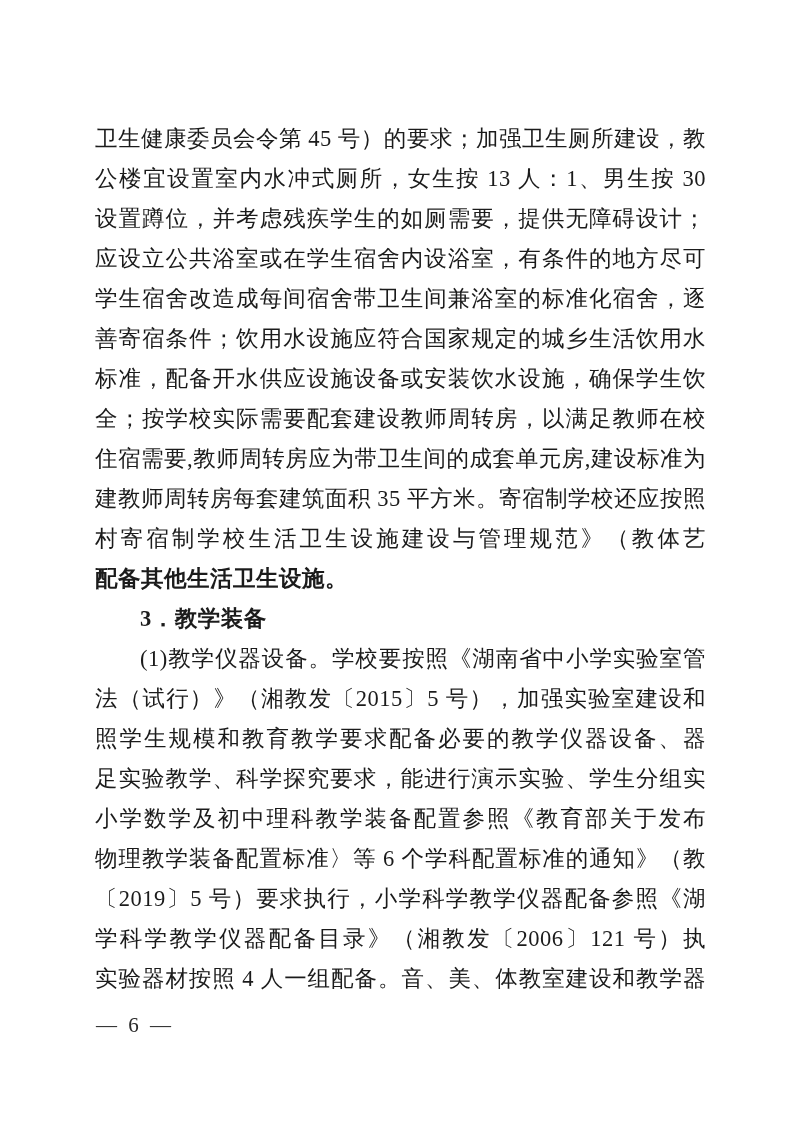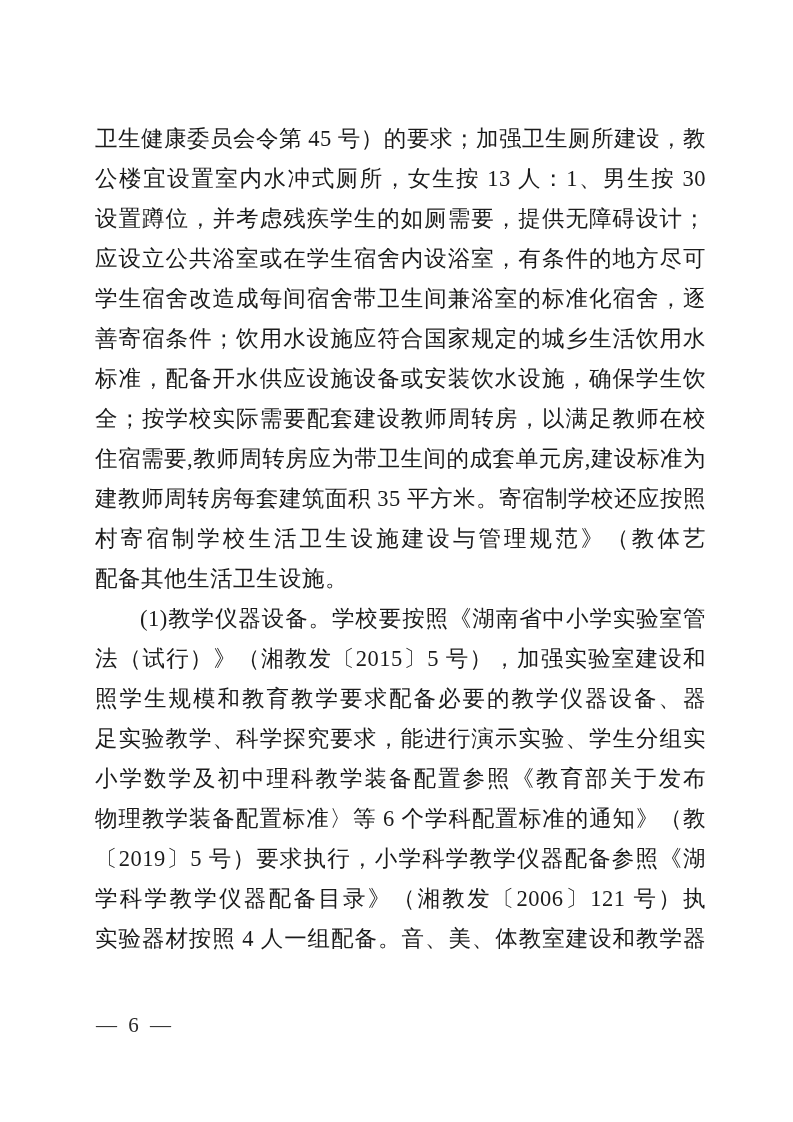--- a/index.html
+++ b/index.html
@@ -28,20 +28,21 @@
   .line {
     text-align: justify;
     text-align-last: justify;
     white-space: normal;
     height: 40px;
     overflow: hidden;
   }
   .line.short {
     text-align: right;
     text-align-last: left;
+    font-weight: bold;
   }
   .line.indent {
     text-indent: 2em;
   }
   .footer {
     position: absolute;
     left: 96px;
     top: 1013px;
     font-size: 21px;
     letter-spacing: 3px;
@@ -59,20 +60,21 @@
     <div class="line">设置蹲位，并考虑残疾学生的如厕需要，提供无障碍设计；学校</div>
     <div class="line">应设立公共浴室或在学生宿舍内设浴室，有条件的地方尽可能将</div>
     <div class="line">学生宿舍改造成每间宿舍带卫生间兼浴室的标准化宿舍，逐步改</div>
     <div class="line">善寄宿条件；饮用水设施应符合国家规定的城乡生活饮用水卫生</div>
     <div class="line">标准，配备开水供应设施设备或安装饮水设施，确保学生饮水安</div>
     <div class="line">全；按学校实际需要配套建设教师周转房，以满足教师在校工作</div>
     <div class="line">住宿需要,教师周转房应为带卫生间的成套单元房,建设标准为新</div>
     <div class="line">建教师周转房每套建筑面积 35 平方米。寄宿制学校还应按照《农</div>
     <div class="line">村寄宿制学校生活卫生设施建设与管理规范》（教体艺〔2011〕5 号）</div>
     <div class="line short">配备其他生活卫生设施。</div>
+    <div class="line short indent">3．教学装备</div>
     <div class="line indent">(1)教学仪器设备。学校要按照《湖南省中小学实验室管理办</div>
     <div class="line">法（试行）》（湘教发〔2015〕5 号），加强实验室建设和管理，按</div>
     <div class="line">照学生规模和教育教学要求配备必要的教学仪器设备、器材，满</div>
     <div class="line">足实验教学、科学探究要求，能进行演示实验、学生分组实验。</div>
     <div class="line">小学数学及初中理科教学装备配置参照《教育部关于发布〈初中</div>
     <div class="line">物理教学装备配置标准〉等 6 个学科配置标准的通知》（教基函</div>
     <div class="line">〔2019〕5 号）要求执行，小学科学教学仪器配备参照《湖南省小</div>
     <div class="line">学科学教学仪器配备目录》（湘教发〔2006〕121 号）执行，分组</div>
     <div class="line">实验器材按照 4 人一组配备。音、美、体教室建设和教学器材配</div>
   </div>

